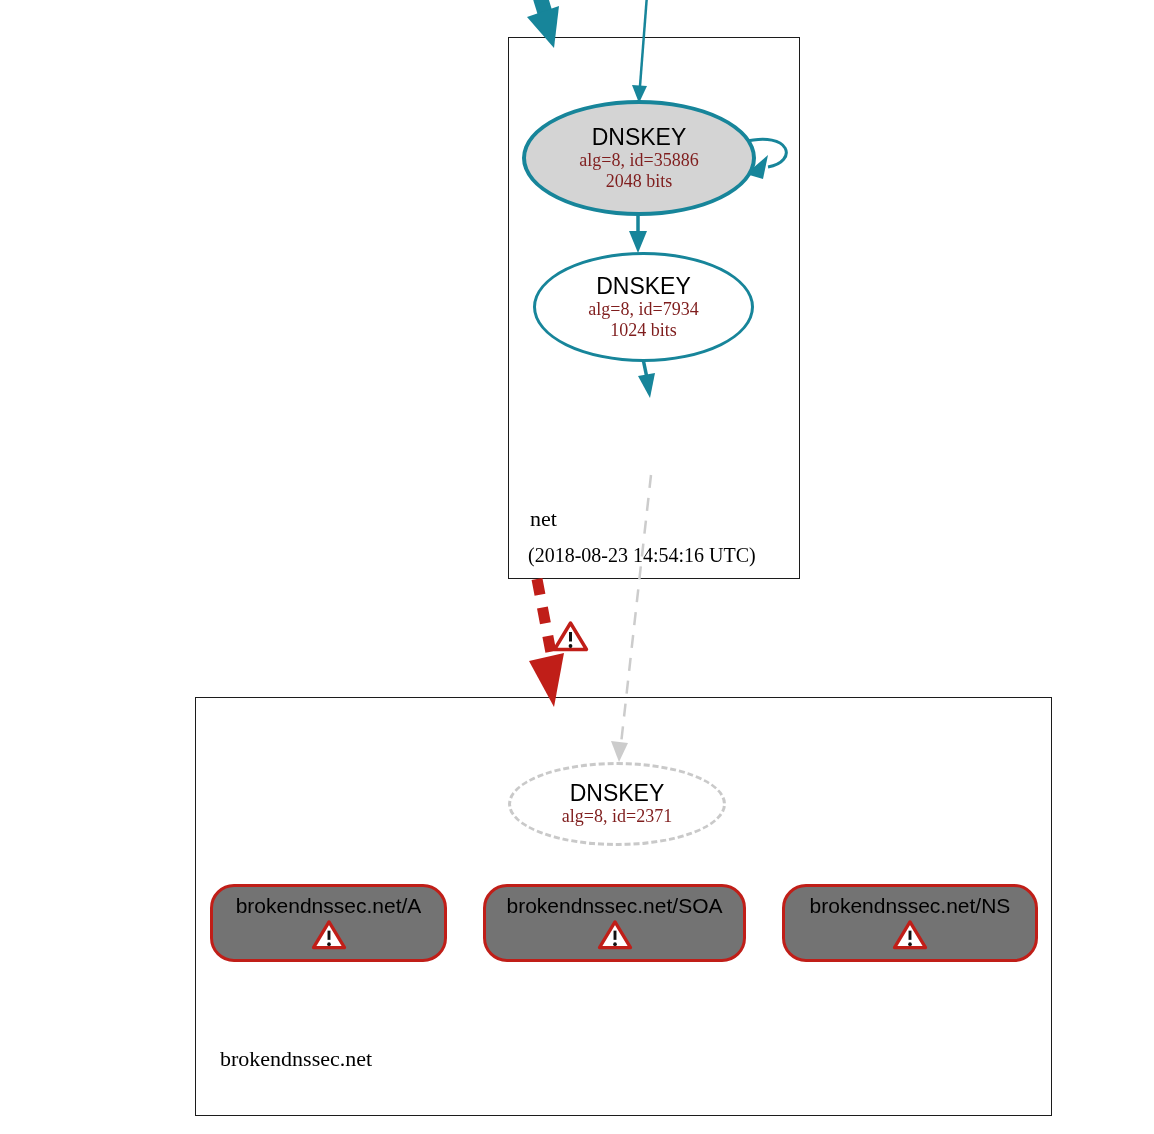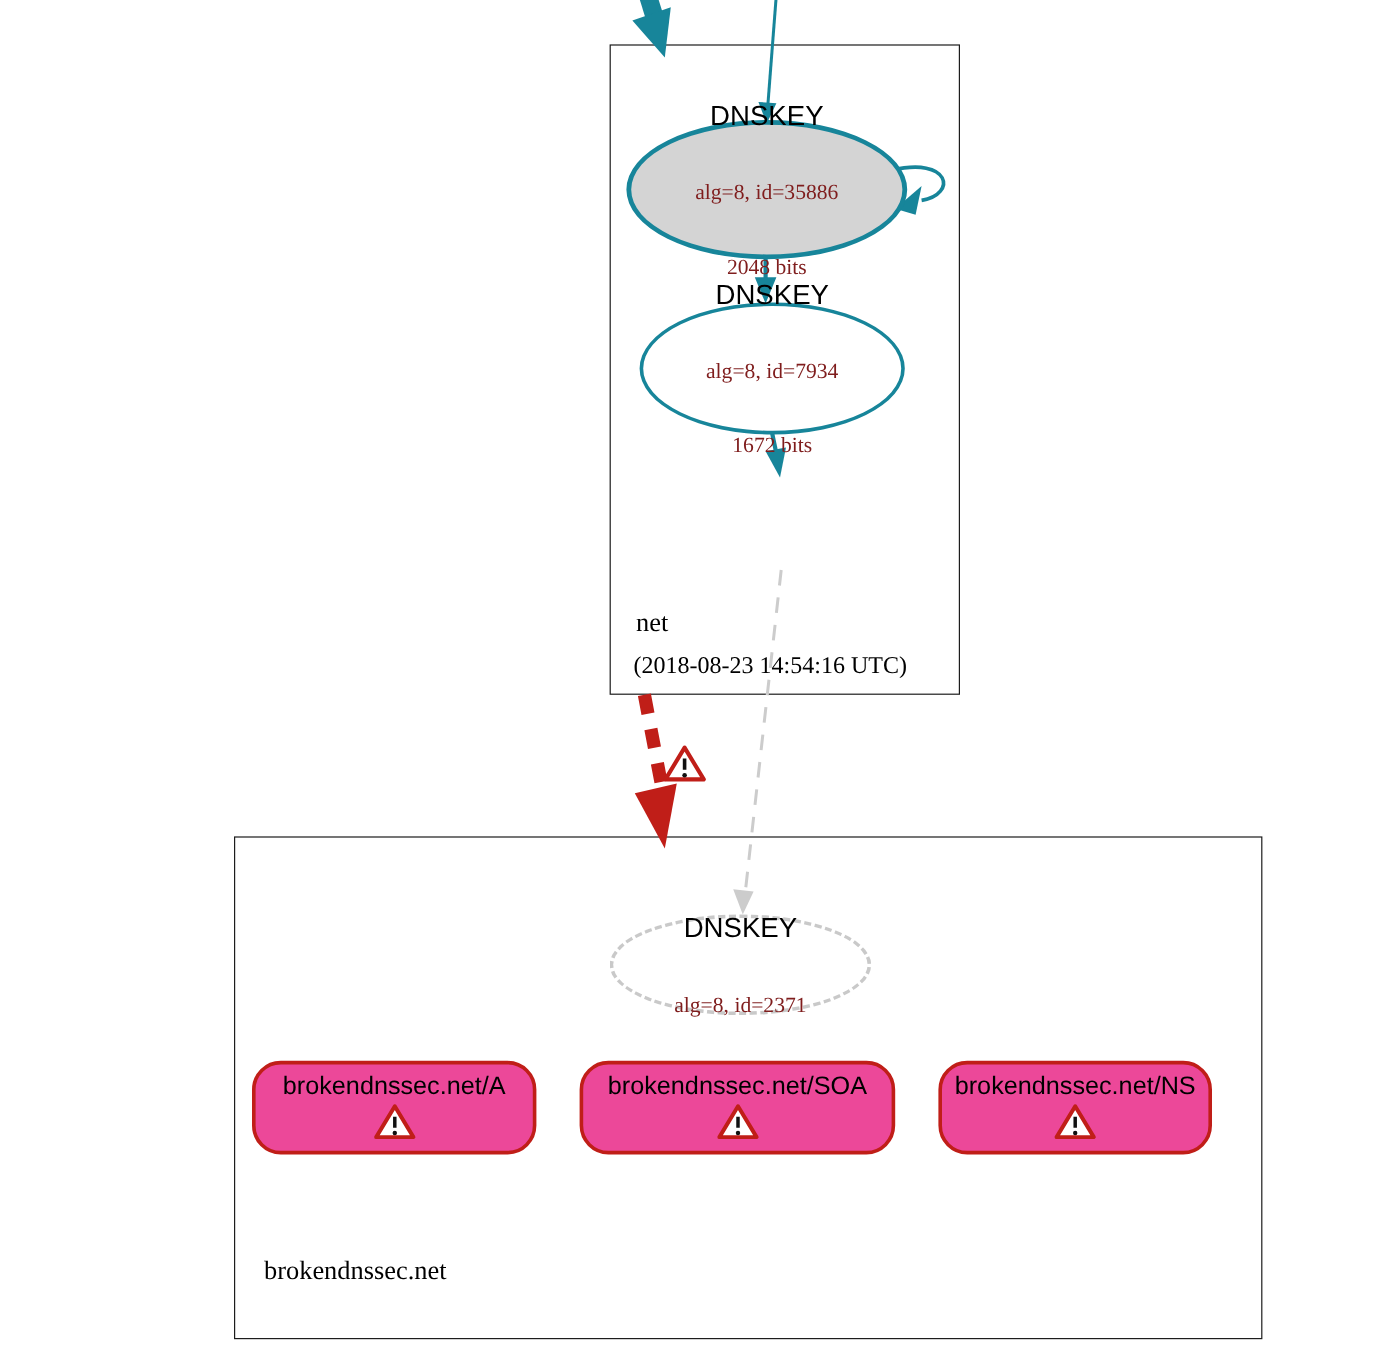--- a/index.html
+++ b/index.html
@@ -6,31 +6,31 @@
   .canvas{
     position:relative;width:1154px;height:1134px;background:#ffffff;overflow:hidden;
     font-family:"Liberation Sans",sans-serif;
   }
   .zone-box{
     position:absolute;border:1.5px solid #1c1c1c;background:transparent;z-index:1;
   }
   .edges{position:absolute;left:0;top:0;z-index:2;}
   .node{
     position:absolute;z-index:3;display:flex;flex-direction:column;align-items:center;
-    justify-content:center;text-align:center;background:#fff;border-radius:50%;gap:41px;
+    justify-content:center;text-align:center;background:#fff;border-radius:50%;
   }
   .node-title{
     font-family:"Liberation Sans",sans-serif;font-size:23px;color:#000;line-height:25px;
   }
   .node-detail,.node-bits{
     font-family:"Liberation Serif",serif;font-size:18px;color:#7f1d1d;line-height:21px;
   }
   .rrset{
     position:absolute;z-index:3;top:884px;height:78px;border:3px solid #c01e18;
-    border-radius:24px;background:#ec4899;display:flex;flex-direction:column;
+    border-radius:24px;background:#737373;display:flex;flex-direction:column;
     align-items:center;justify-content:flex-start;box-sizing:border-box;padding-top:6px;
   }
   .rrset-label{
     font-family:"Liberation Sans",sans-serif;font-size:21px;color:#000;line-height:26px;
   }
   .zone-name{
     position:absolute;z-index:3;font-family:"Liberation Serif",serif;font-size:22px;color:#000;
   }
   .zone-ts{
     position:absolute;z-index:3;font-family:"Liberation Serif",serif;font-size:20px;color:#000;
@@ -92,21 +92,21 @@
 
   <div class="node" style="left:522px;top:100px;width:226px;height:108px;background:#d4d4d4;border:4px solid #17859a;">
     <span class="node-title">DNSKEY</span>
     <span class="node-detail">alg=8, id=35886</span>
     <span class="node-bits">2048 bits</span>
   </div>
 
   <div class="node" style="left:533px;top:252px;width:215px;height:104px;border:3px solid #17859a;">
     <span class="node-title">DNSKEY</span>
     <span class="node-detail">alg=8, id=7934</span>
-    <span class="node-bits">1672 bits</span>
+    <span class="node-bits">1024 bits</span>
   </div>
 
 
   <div class="zone-name" style="left:530px;top:506px;">net</div>
   <div class="zone-ts" style="left:528px;top:544px;">(2018-08-23 14:54:16 UTC)</div>
 
   <div class="node" style="left:508px;top:762px;width:212px;height:78px;border:3px dashed #c9c9c9;">
     <span class="node-title">DNSKEY</span>
     <span class="node-detail">alg=8, id=2371</span>
   </div>
@@ -122,21 +122,21 @@
 
   <div class="rrset" style="left:483px;width:263px;align-items:center;">
     <span class="rrset-label">brokendnssec.net/SOA</span>
     <svg class="warn" width="36" height="32" viewBox="0 0 37 33">
       <path d="M18.5 3 L34.5 29.5 L2.5 29.5 Z" fill="#ffffff" stroke="#c01e18" stroke-width="3.4" stroke-linejoin="round"></path>
       <line x1="18.5" y1="12" x2="18.5" y2="21.5" stroke="#111" stroke-width="3"></line>
       <circle cx="18.5" cy="26" r="1.9" fill="#111"></circle>
     </svg>
   </div>
 
-  <div class="rrset" style="left:782px;width:228px;">
+  <div class="rrset" style="left:782px;width:256px;">
     <span class="rrset-label">brokendnssec.net/NS</span>
     <svg class="warn" width="36" height="32" viewBox="0 0 37 33">
       <path d="M18.5 3 L34.5 29.5 L2.5 29.5 Z" fill="#ffffff" stroke="#c01e18" stroke-width="3.4" stroke-linejoin="round"></path>
       <line x1="18.5" y1="12" x2="18.5" y2="21.5" stroke="#111" stroke-width="3"></line>
       <circle cx="18.5" cy="26" r="1.9" fill="#111"></circle>
     </svg>
   </div>
 
   <div class="zone-name" style="left:220px;top:1046px;">brokendnssec.net</div>
 

